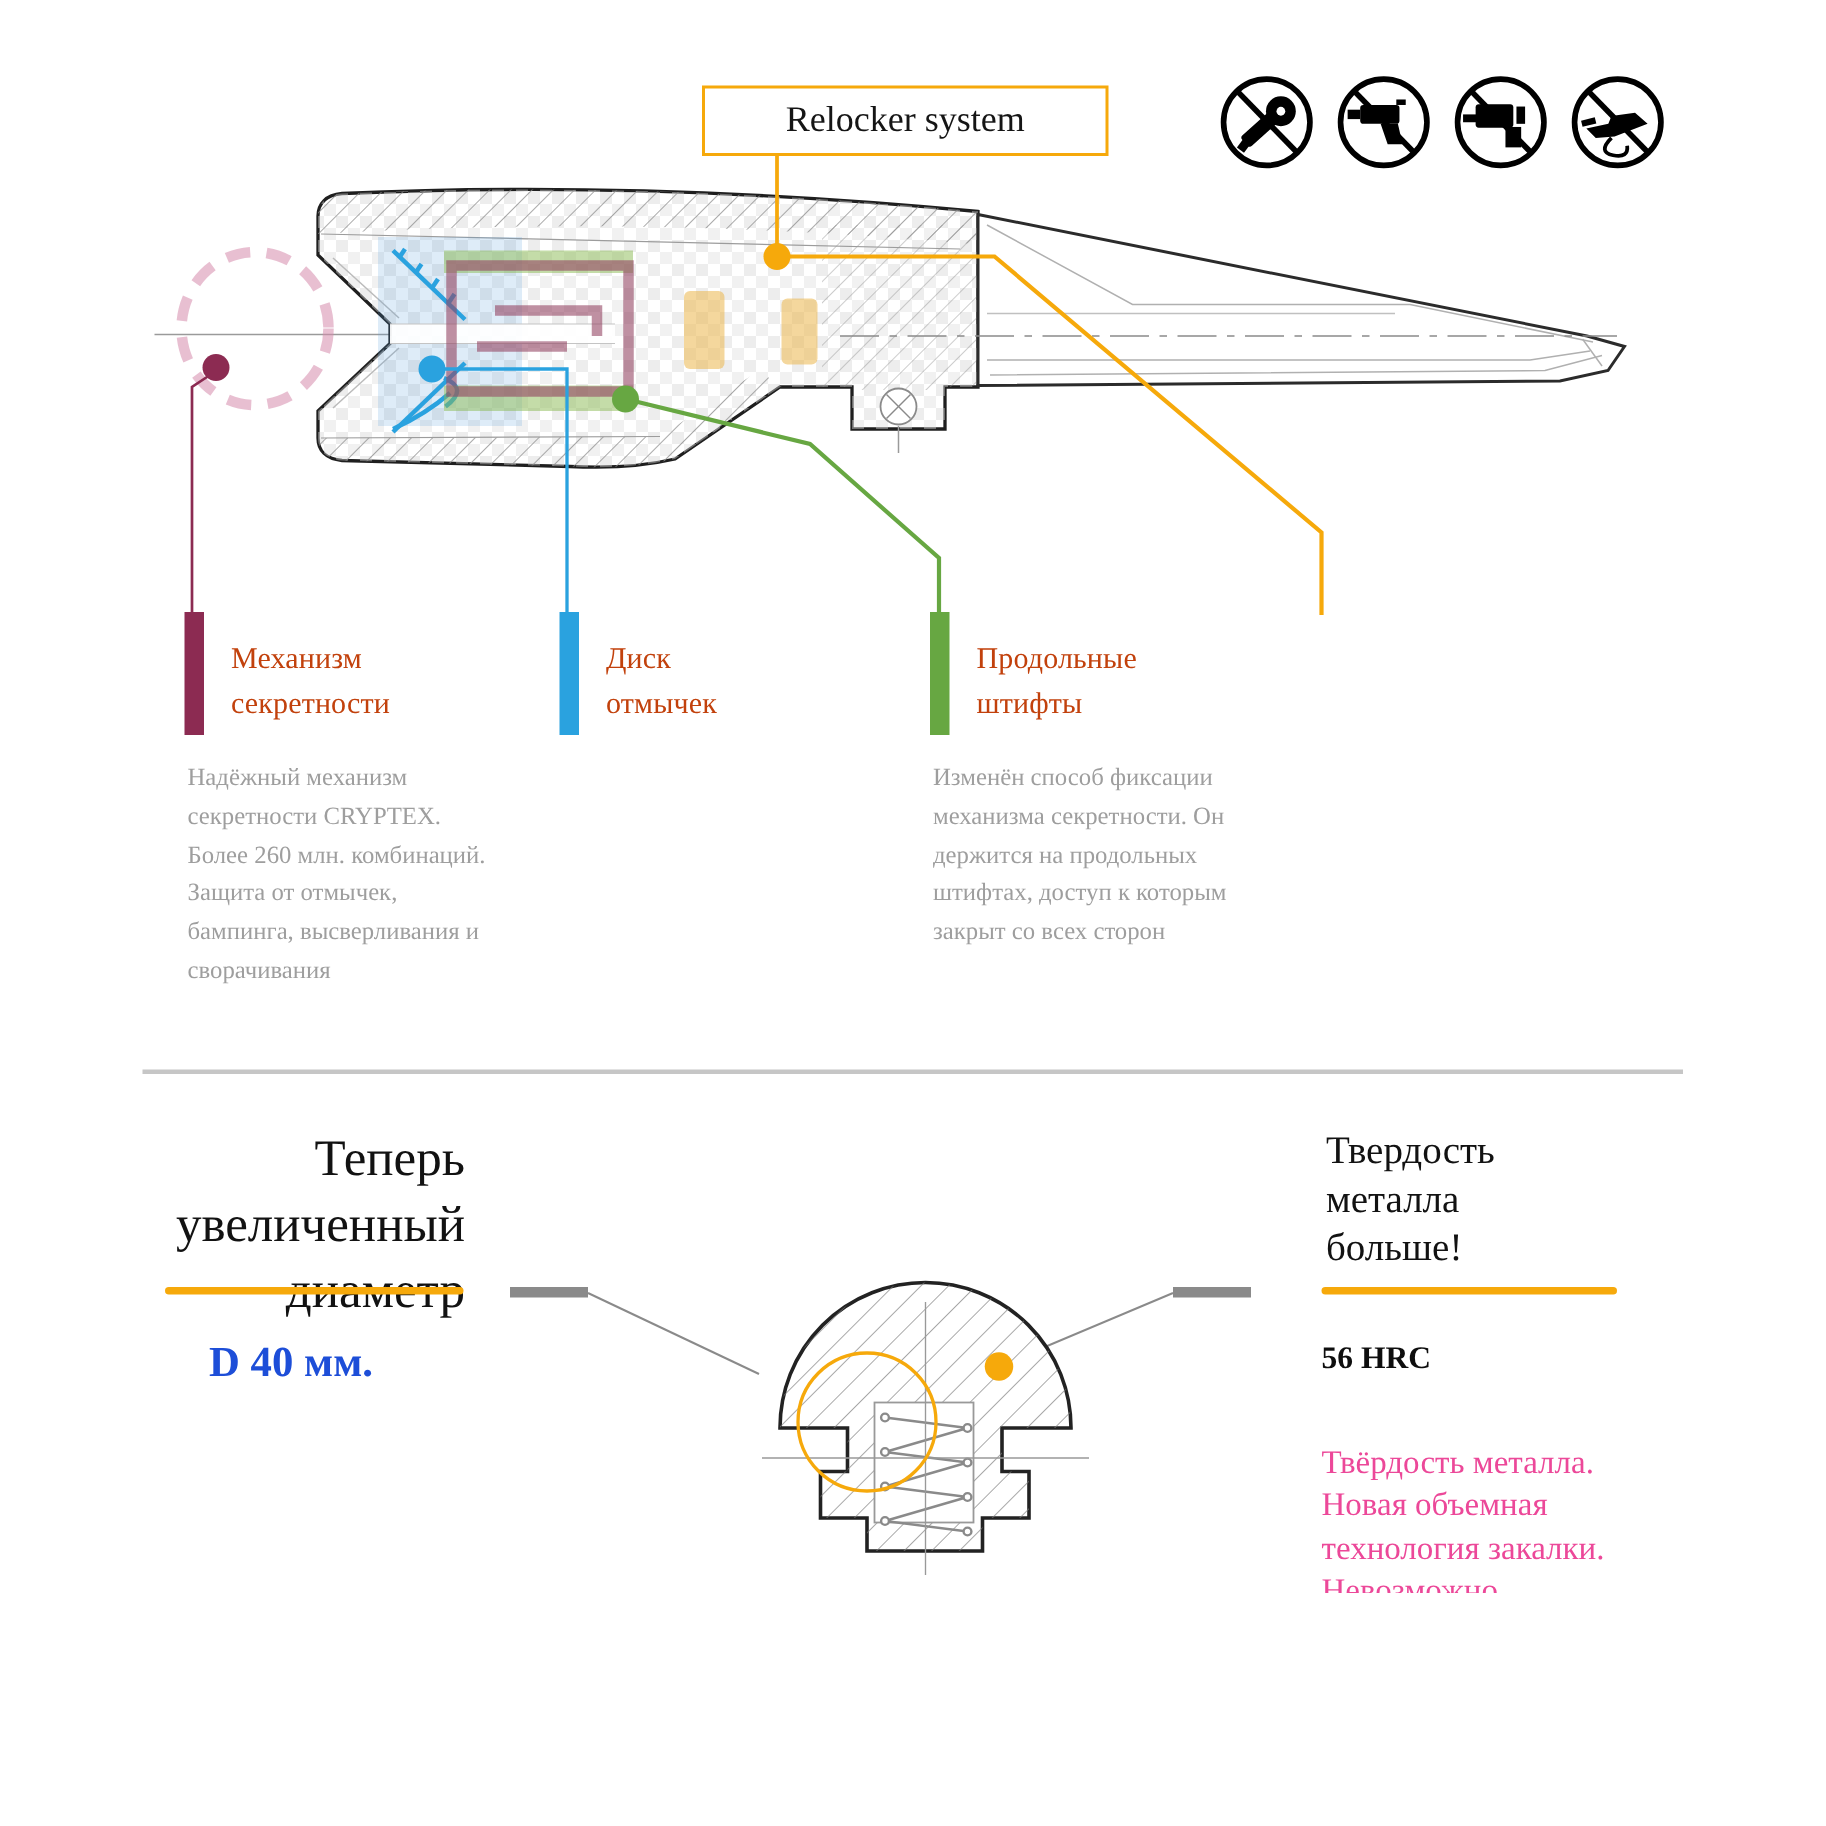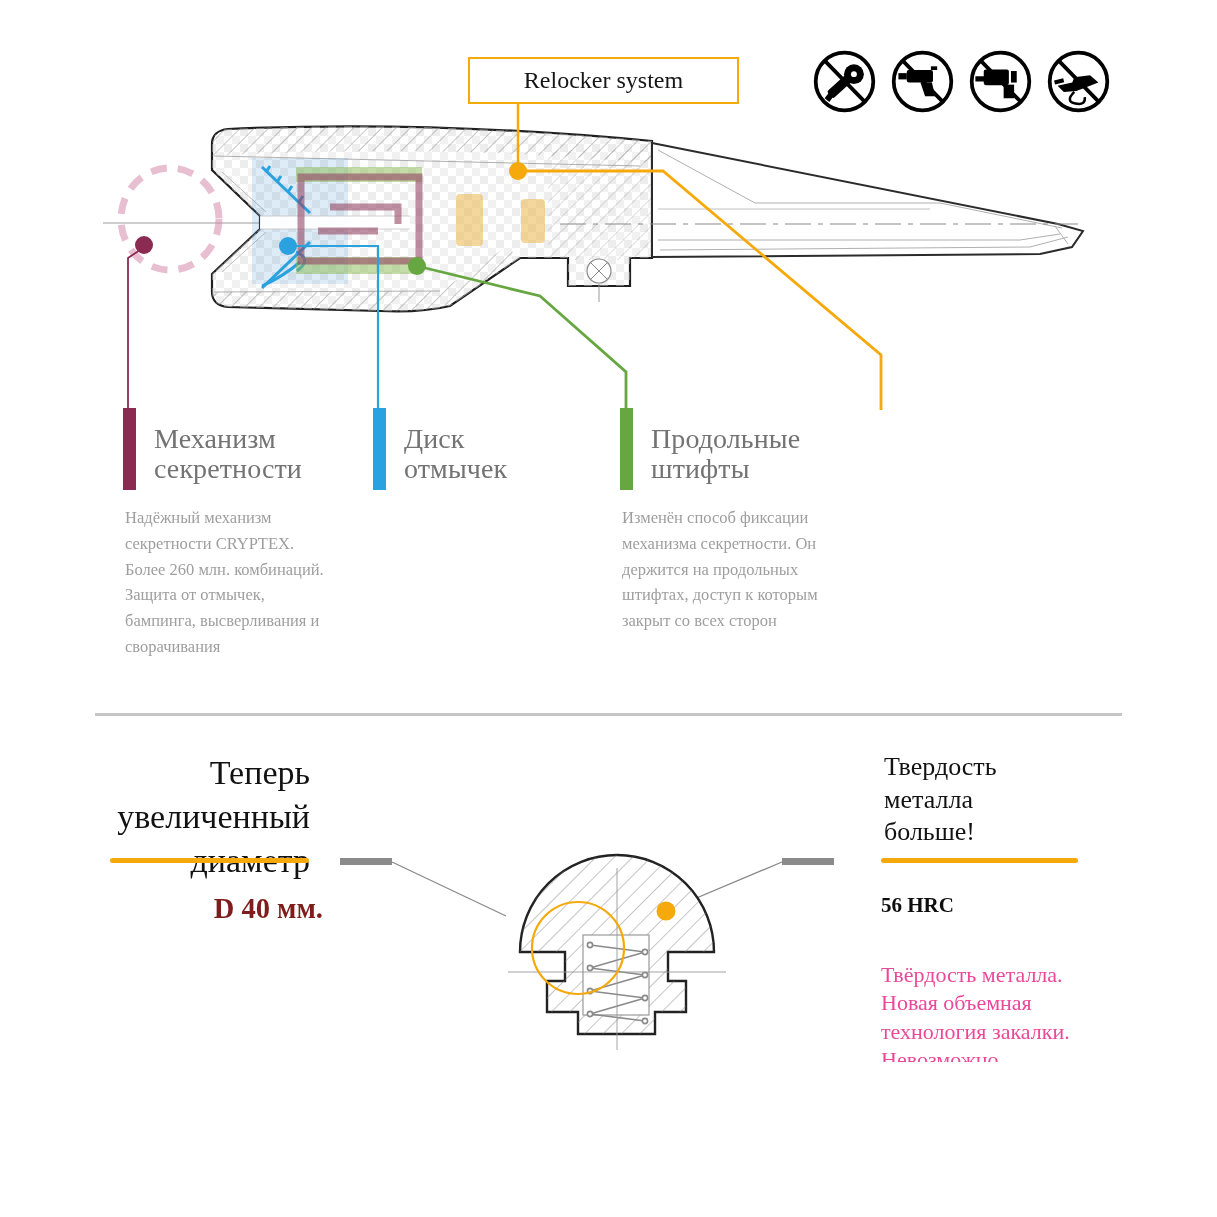--- a/index.html
+++ b/index.html
@@ -16,32 +16,32 @@
   #icons-row{left:811px;top:48px;display:flex;gap:11px;z-index:5;}
   .p-icon{width:67px;height:67px;}
 
   
   #diagram-svg{left:0;top:0;z-index:1;}
 
   
   .feature{position:absolute;top:408px;width:222px;height:300px;}
   #feature-1{left:123px;} #feature-2{left:373px;} #feature-3{left:620px;} #feature-4{left:876px;}
   .f-bar{position:absolute;left:0;top:0;width:13px;height:82px;}
-  .f-title{position:absolute;left:31px;top:16px;font-size:28px;line-height:30px;
-    white-space:pre-line;color:#737373;letter-spacing:.1px;}
+  .f-title{position:absolute;left:31px;top:16px;font-size:20px;line-height:30px;
+    white-space:pre-line;color:#c2410c;letter-spacing:.1px;}
   .f-desc{position:absolute;left:2px;top:97px;width:212px;font-size:16.5px;line-height:25.8px;color:#9e9e9e;}
 
   
   #divider{left:95px;top:713px;width:1027px;height:3px;background:#c6c6c6;}
 
   
   #bl-heading{left:78px;top:751px;width:232px;text-align:right;font-size:34px;line-height:44px;
      white-space:pre-line;color:#121212;}
   #bl-underline{left:110px;top:858px;width:199px;height:5px;border-radius:3px;}
-  #bl-value{left:91px;top:893px;width:232px;text-align:right;font-size:28.5px;font-weight:bold;color:#7f1d1d;}
+  #bl-value{left:78px;top:893px;width:232px;text-align:center;font-size:28.5px;font-weight:bold;color:#1d4ed8;}
   #bl-desc{left:78px;top:961px;width:232px;text-align:right;font-size:18.5px;line-height:28.4px;color:#2d2d2d;}
 
   
   #br-heading{left:884px;top:751px;width:240px;text-align:left;font-size:26px;line-height:32.5px;
      white-space:pre-line;color:#121212;}
   #br-underline{left:881px;top:858px;width:197px;height:5px;border-radius:3px;}
   #br-value{left:881px;top:893px;width:240px;font-size:21px;font-weight:bold;color:#0e0e0e;}
   #br-desc{left:881px;top:961px;width:212px;font-size:22px;line-height:28.4px;color:#ec4899;}
 
   

